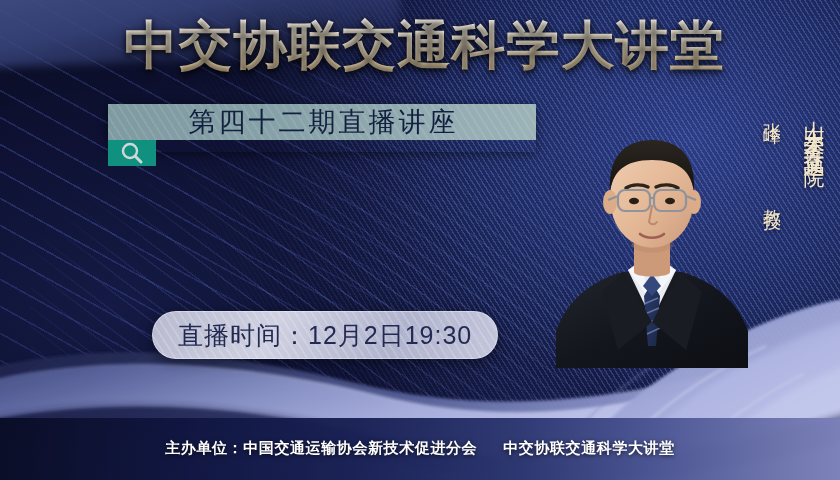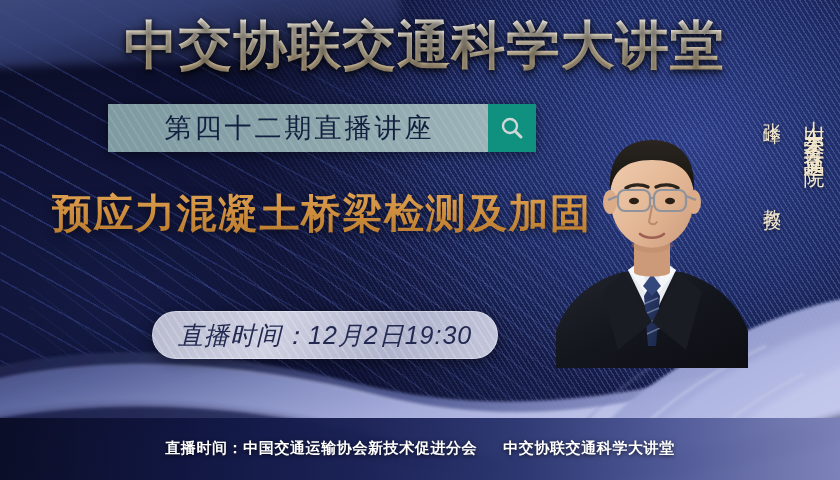--- a/index.html
+++ b/index.html
@@ -111,20 +111,21 @@
   
   .subtitle-bar {
     position: absolute;
     left: 108px;
     top: 104px;
     width: 428px;
     height: 48px;
     display: flex;
     align-items: stretch;
     box-shadow: 0 2px 10px rgba(0,0,0,0.45);
+    flex-direction: column;
   }
   .subtitle-bar .sb-fill {
     flex: 1;
     position: relative;
     background:
       repeating-linear-gradient(58deg,
         rgba(255,255,255,0.00) 0px, rgba(255,255,255,0.00) 5px,
         rgba(255,255,255,0.085) 5px, rgba(255,255,255,0.085) 7px),
       linear-gradient(100deg, #7f9ba2 0%, #86a1a7 40%, #91aab0 70%, #9cb3b8 100%);
     display: flex;
@@ -176,21 +177,20 @@
     display: flex;
     align-items: center;
     justify-content: center;
     border-radius: 26px;
     background:
       repeating-linear-gradient(58deg,
         rgba(255,255,255,0.00) 0px, rgba(255,255,255,0.00) 5px,
         rgba(255,255,255,0.16) 5px, rgba(255,255,255,0.16) 7px),
       linear-gradient(115deg, rgba(206,208,226,0.88) 0%, rgba(222,223,238,0.93) 35%, rgba(198,201,224,0.88) 70%, rgba(214,216,234,0.9) 100%);
     box-shadow: 0 3px 14px rgba(0,0,0,0.45), inset 0 0 0 1px rgba(255,255,255,0.35);
-    font-style: italic;
   }
   .time-text {
     font-size: 25px;
     font-weight: 500;
     letter-spacing: 1px;
     color: #232a52;
     white-space: nowrap;
   }
 
   
@@ -410,26 +410,25 @@
       <span class="subtitle-text">第四十二期直播讲座</span>
     </div>
     <div class="sb-search">
       <svg width="26" height="26" viewBox="0 0 26 26">
         <circle cx="11" cy="11" r="7" fill="none" stroke="#cfd7d8" stroke-width="2.4"></circle>
         <line x1="16.2" y1="16.2" x2="22" y2="22" stroke="#cfd7d8" stroke-width="3" stroke-linecap="round"></line>
       </svg>
     </div>
   </div>
 
-  <div class="topic-title">预应力混凝土桥梁检测及加固</div>
 
   <div class="time-pill">
     <span class="time-text">直播时间：12月2日19:30</span>
   </div>
 
   <div class="v-text speaker-affil">山东大学齐鲁交通学院</div>
   <div class="v-text speaker-name">张峰</div>
   <div class="v-text speaker-role">教授</div>
 
   <div class="footer-band"></div>
-  <div class="footer-text"><span>直播时间：</span><span>中国交通运输协会新技术促进分会</span><span class="gap"></span><span>中交协联交通科学大讲堂</span></div>
+  <div class="footer-text"><span>主办单位：</span><span>中国交通运输协会新技术促进分会</span><span class="gap"></span><span>中交协联交通科学大讲堂</span></div>
 
 </div>
 
 </body></html>

